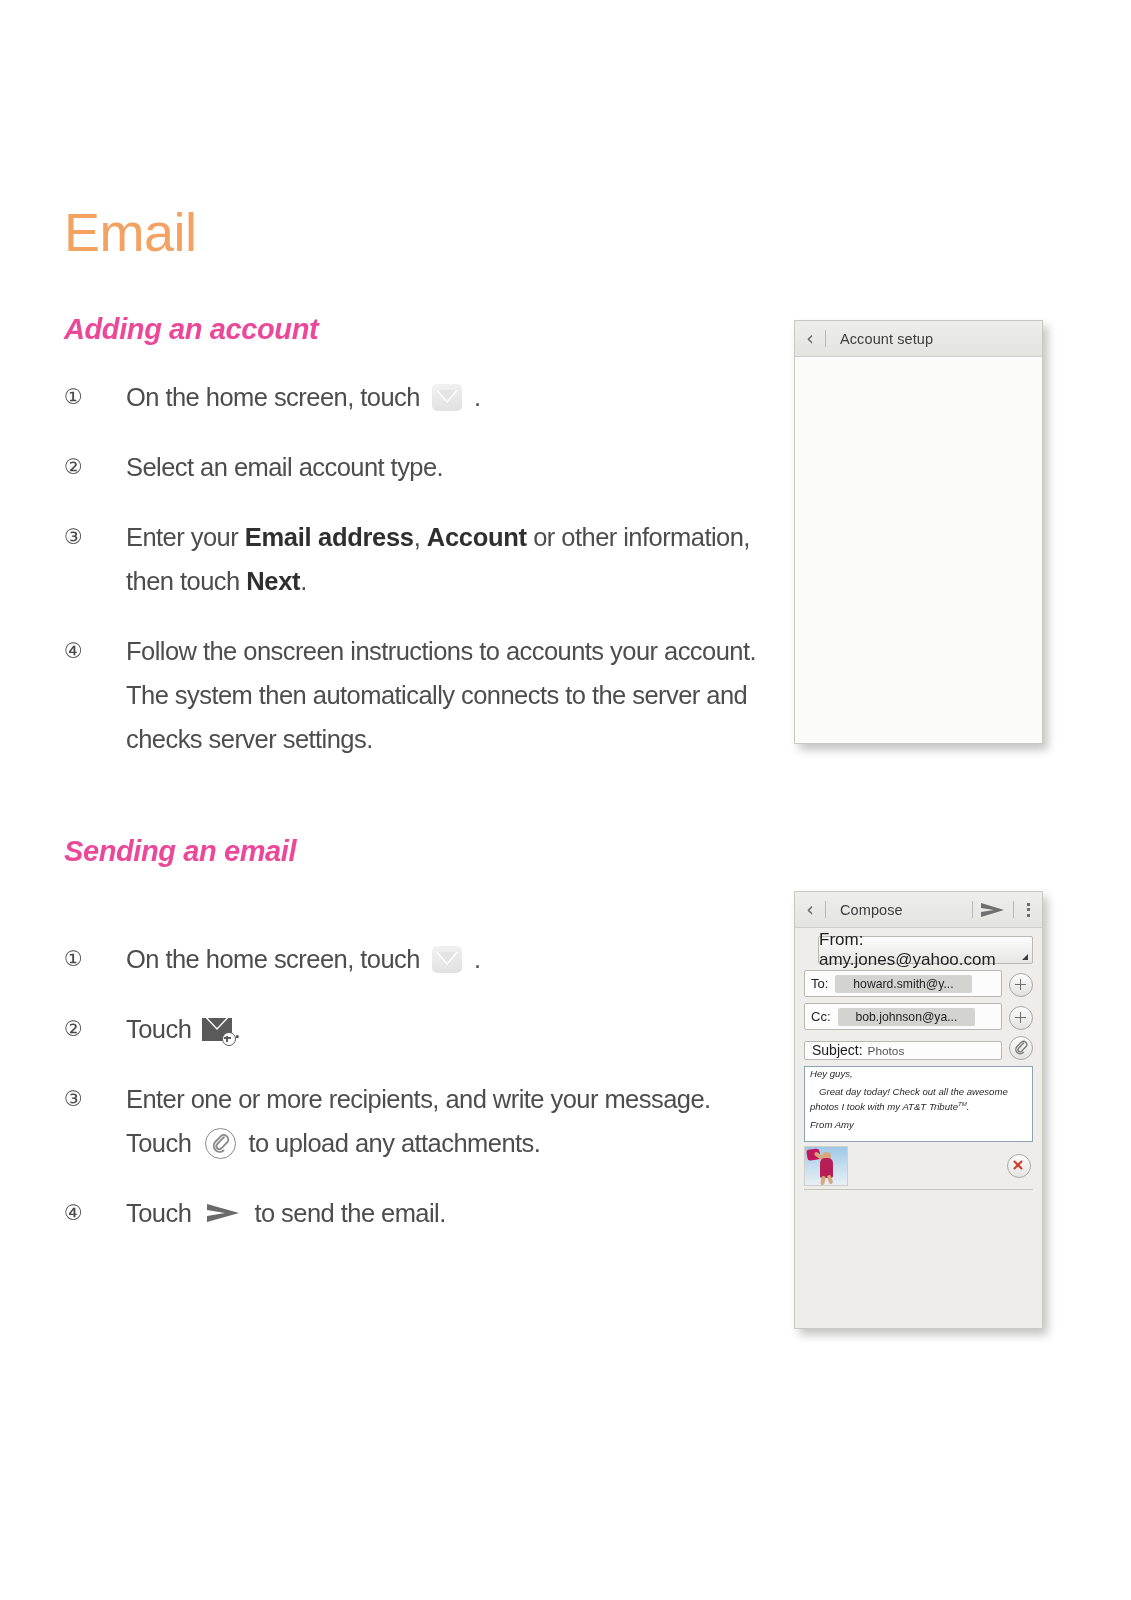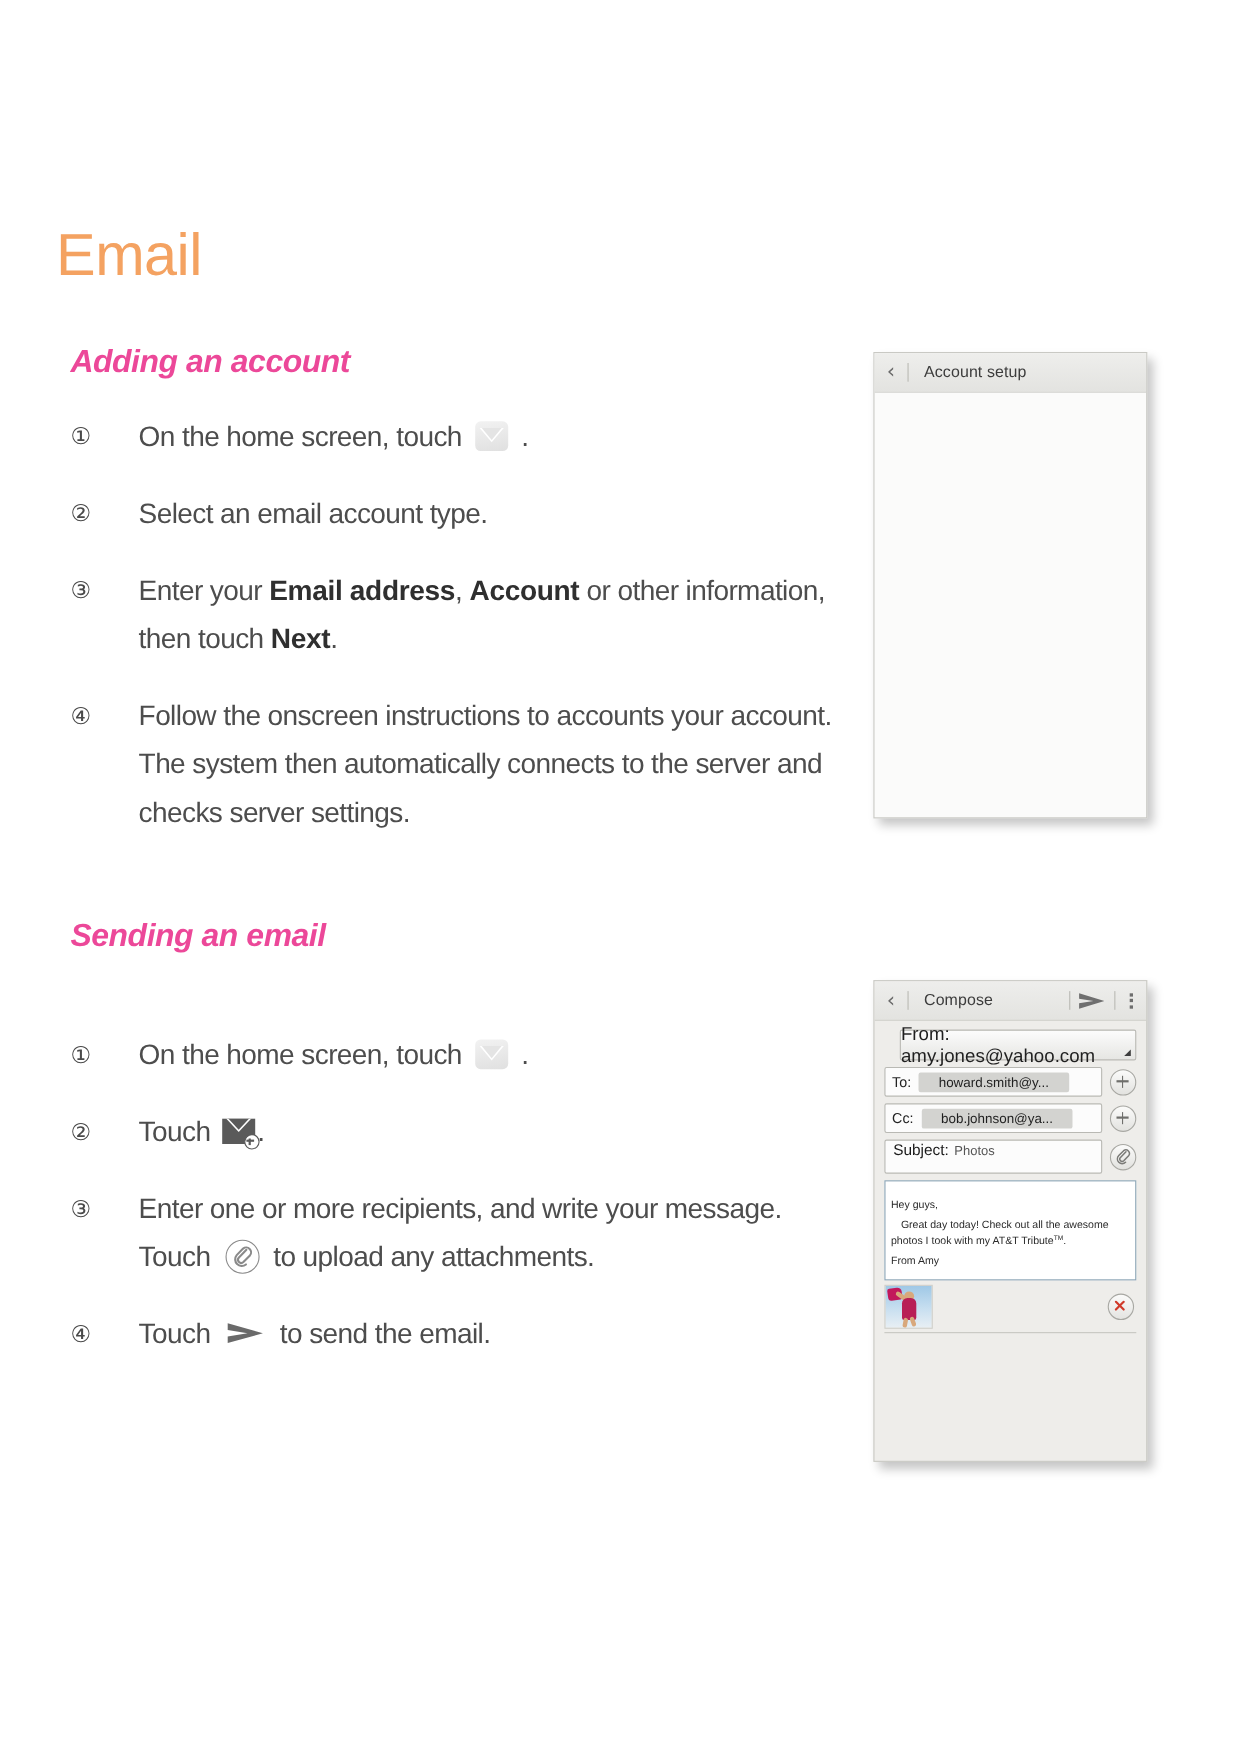--- a/index.html
+++ b/index.html
@@ -7,21 +7,21 @@
     width:1131px;height:1600px;
     background:#ffffff;
     font-family:"Liberation Sans", sans-serif;
     position:relative;
     overflow:hidden;
     -webkit-font-smoothing:antialiased;
   }
 
   
   .page-title{
-    position:absolute;left:51px;top:203px;
+    position:absolute;left:64px;top:203px;
     font-size:54px;line-height:58px;
     color:#F4A261;
     font-weight:400;
     letter-spacing:-0.5px;
   }
 
   
   .section-heading{
     position:absolute;left:64px;
     font-size:29px;line-height:34px;
@@ -213,21 +213,21 @@
     background:linear-gradient(180deg,#fcfcfc 0%,#e6e6e3 100%);
     border:1px solid #b9b9b4;border-radius:2px;
     display:flex;align-items:center;justify-content:center;
     position:relative;font-size:17px;color:#1f1f1f;
   }
   .from-row .caret{
     position:absolute;right:4px;bottom:3px;
     width:0;height:0;border-left:6px solid transparent;
     border-bottom:6px solid #3d3d3d;
   }
-  .addr-row{display:flex;align-items:center;margin-bottom:6px;}
+  .addr-row{display:flex;align-items:flex-end;margin-bottom:6px;}
   .addr-box{
     flex:1 1 auto;height:27px;border:1px solid #b9b9b4;background:#fcfcfc;
     border-radius:2px;display:flex;align-items:center;padding:0 6px;
     box-sizing:border-box;
   }
   .addr-label{font-size:13px;color:#232323;margin-right:7px;}
   .addr-chip{
     background:#d3d3d0;border-radius:2px;
     padding:2px 18px;font-size:12.2px;color:#1f1f1f;
     white-space:nowrap;
@@ -242,31 +242,31 @@
   .circ-btn:before{left:5px;top:9.5px;width:11px;height:1.6px;}
   .circ-btn:after{left:9.5px;top:5px;width:1.6px;height:11px;}
   .clip-btn{
     width:22px;height:22px;border-radius:50%;
     border:1px solid #a8a8a3;
     background:linear-gradient(180deg,#fbfbfa,#e2e2df);
     margin-left:7px;flex:0 0 22px;position:relative;
   }
   .clip-btn svg{position:absolute;left:4px;top:3px;}
   .subj-box{
-    flex:1 1 auto;height:31px;border:1px solid #b9b9b4;background:#fcfcfc;
+    flex:1 1 auto;height:19px;border:1px solid #b9b9b4;background:#fcfcfc;
     border-radius:2px;display:flex;align-items:baseline;padding:0 7px;
     box-sizing:border-box;
   }
   .subj-label{font-size:14px;color:#1a1a1a;font-weight:400;}
   .subj-val{font-size:11.8px;color:#555;margin-left:5px;}
 
   .msg-box{
     border:1px solid #8aa4b5;background:#ffffff;
-    padding:15px 5px 5px 5px;margin-top:2px;
-    font-size:9.6px;line-height:13px;color:#2a2a2a;
+    padding:0 5px 5px 5px;margin-top:2px;
+    font-size:9.6px;line-height:13px;color:#2a2a2a;font-style:italic;
   }
   .msg-box p{margin:0 0 5px 0;}
   .msg-box p.indent{text-indent:9px;margin-bottom:5px;}
   .msg-box sup{font-size:6px;vertical-align:super;}
 
   .attach-row{
     margin-top:5px;border-bottom:1px solid #c6c6c1;
     display:flex;align-items:center;padding-bottom:4px;
     position:relative;height:38px;
   }

